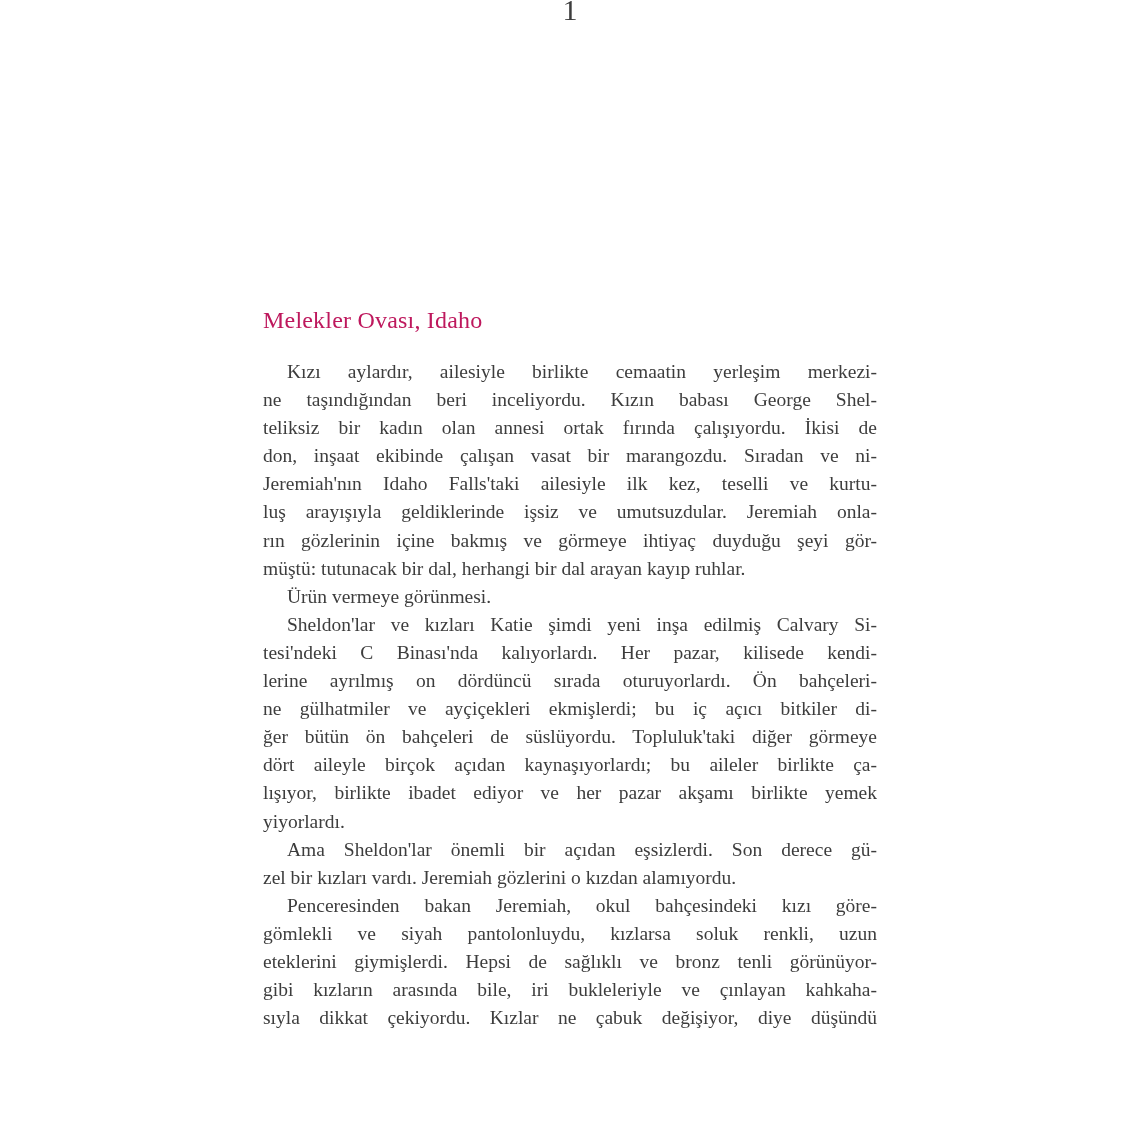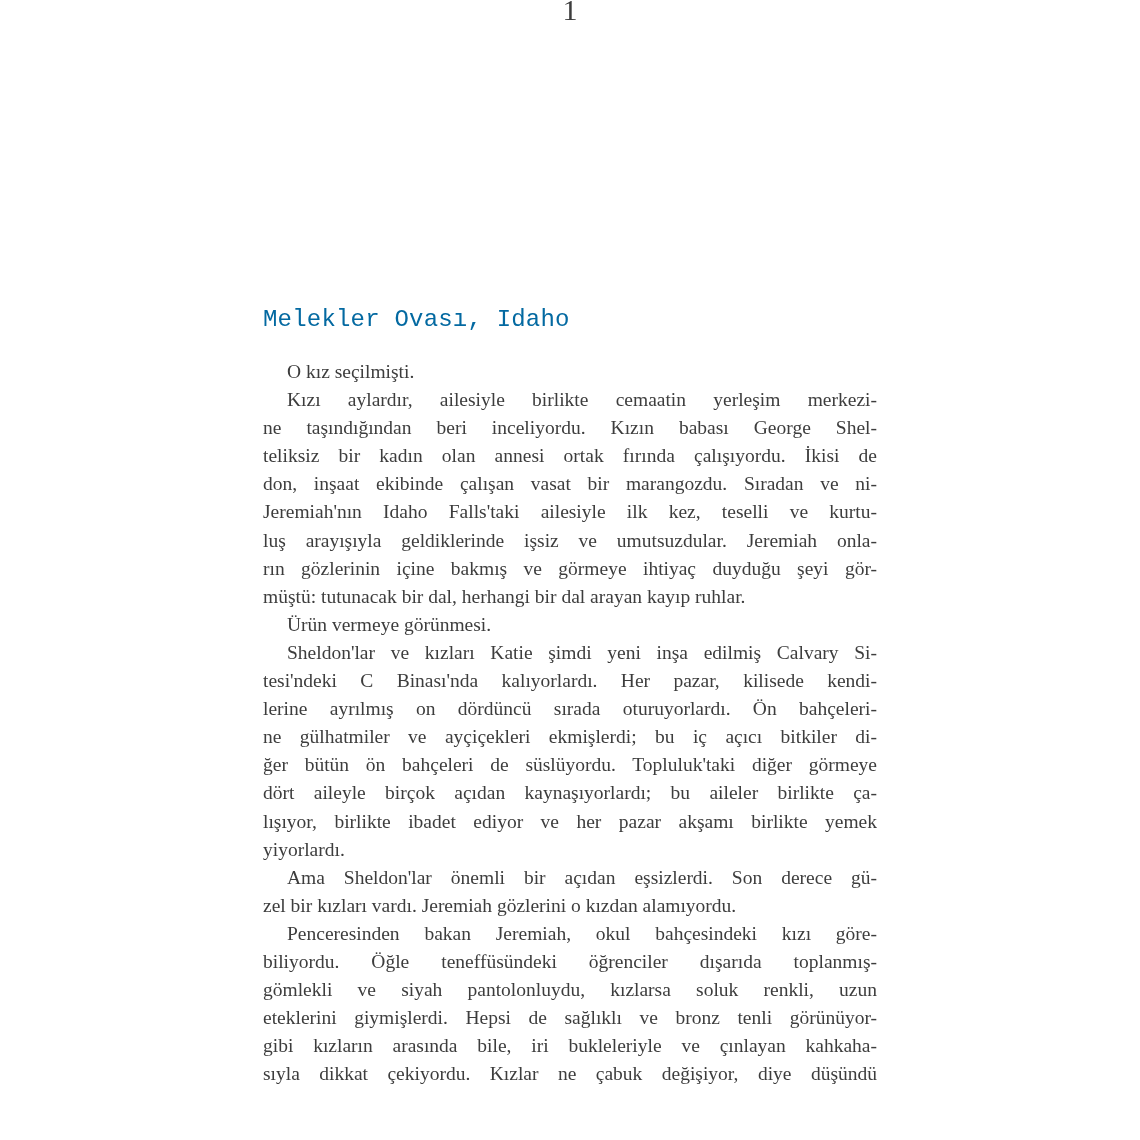--- a/index.html
+++ b/index.html
@@ -34,22 +34,21 @@
     left: 263px;
     top: 303px;
     width: 614px;
     color: #3d3d3d;
   }
   .chapter-title {
     font-size: 24px;
     line-height: 34px;
     letter-spacing: 0.2px;
     margin-bottom: 21px;
-    color: #0369a1;
-    font-family: Liberation Mono, monospace;
+    color: #be185d;
   }
   .body-text {
     font-size: 19.5px;
   }
   .line {
     height: 28.1px;
     line-height: 28.1px;
     text-align: justify;
     text-align-last: justify;
     white-space: normal;
@@ -65,41 +64,39 @@
 </head>
 <body style="background: rgb(255, 255, 255);">
 
 <div class="page" style="background: rgb(255, 255, 255);">
   <div class="chapter-number" style="color: rgb(61, 61, 61);">1</div>
 
   <div class="text-block" style="color: rgb(61, 61, 61);">
     <div class="chapter-title">Melekler Ovası, Idaho</div>
 
     <div class="body-text">
-        <div class="line indent end">O kız seçilmişti.</div>
         <div class="line indent">Kızı aylardır, ailesiyle birlikte cemaatin yerleşim merkezi-</div>
         <div class="line">ne taşındığından beri inceliyordu. Kızın babası George Shel-</div>
         <div class="line">teliksiz bir kadın olan annesi ortak fırında çalışıyordu. İkisi de</div>
         <div class="line">don, inşaat ekibinde çalışan vasat bir marangozdu. Sıradan ve ni-</div>
         <div class="line">Jeremiah'nın Idaho Falls'taki ailesiyle ilk kez, teselli ve kurtu-</div>
         <div class="line">luş arayışıyla geldiklerinde işsiz ve umutsuzdular. Jeremiah onla-</div>
         <div class="line">rın gözlerinin içine bakmış ve görmeye ihtiyaç duyduğu şeyi gör-</div>
         <div class="line end">müştü: tutunacak bir dal, herhangi bir dal arayan kayıp ruhlar.</div>
         <div class="line indent end">Ürün vermeye görünmesi.</div>
         <div class="line indent">Sheldon'lar ve kızları Katie şimdi yeni inşa edilmiş Calvary Si-</div>
         <div class="line">tesi'ndeki C Binası'nda kalıyorlardı. Her pazar, kilisede kendi-</div>
         <div class="line">lerine ayrılmış on dördüncü sırada oturuyorlardı. Ön bahçeleri-</div>
         <div class="line">ne gülhatmiler ve ayçiçekleri ekmişlerdi; bu iç açıcı bitkiler di-</div>
         <div class="line">ğer bütün ön bahçeleri de süslüyordu. Topluluk'taki diğer görmeye</div>
         <div class="line">dört aileyle birçok açıdan kaynaşıyorlardı; bu aileler birlikte ça-</div>
         <div class="line">lışıyor, birlikte ibadet ediyor ve her pazar akşamı birlikte yemek</div>
         <div class="line end">yiyorlardı.</div>
         <div class="line indent">Ama Sheldon'lar önemli bir açıdan eşsizlerdi. Son derece gü-</div>
         <div class="line end">zel bir kızları vardı. Jeremiah gözlerini o kızdan alamıyordu.</div>
         <div class="line indent">Penceresinden bakan Jeremiah, okul bahçesindeki kızı göre-</div>
-        <div class="line">biliyordu. Öğle teneffüsündeki öğrenciler dışarıda toplanmış-</div>
         <div class="line">gömlekli ve siyah pantolonluydu, kızlarsa soluk renkli, uzun</div>
         <div class="line">eteklerini giymişlerdi. Hepsi de sağlıklı ve bronz tenli görünüyor-</div>
         <div class="line">gibi kızların arasında bile, iri bukleleriyle ve çınlayan kahkaha-</div>
         <div class="line">sıyla dikkat çekiyordu. Kızlar ne çabuk değişiyor, diye düşündü</div>
       </div>
   </div>
 </div>
 
 </body></html>

